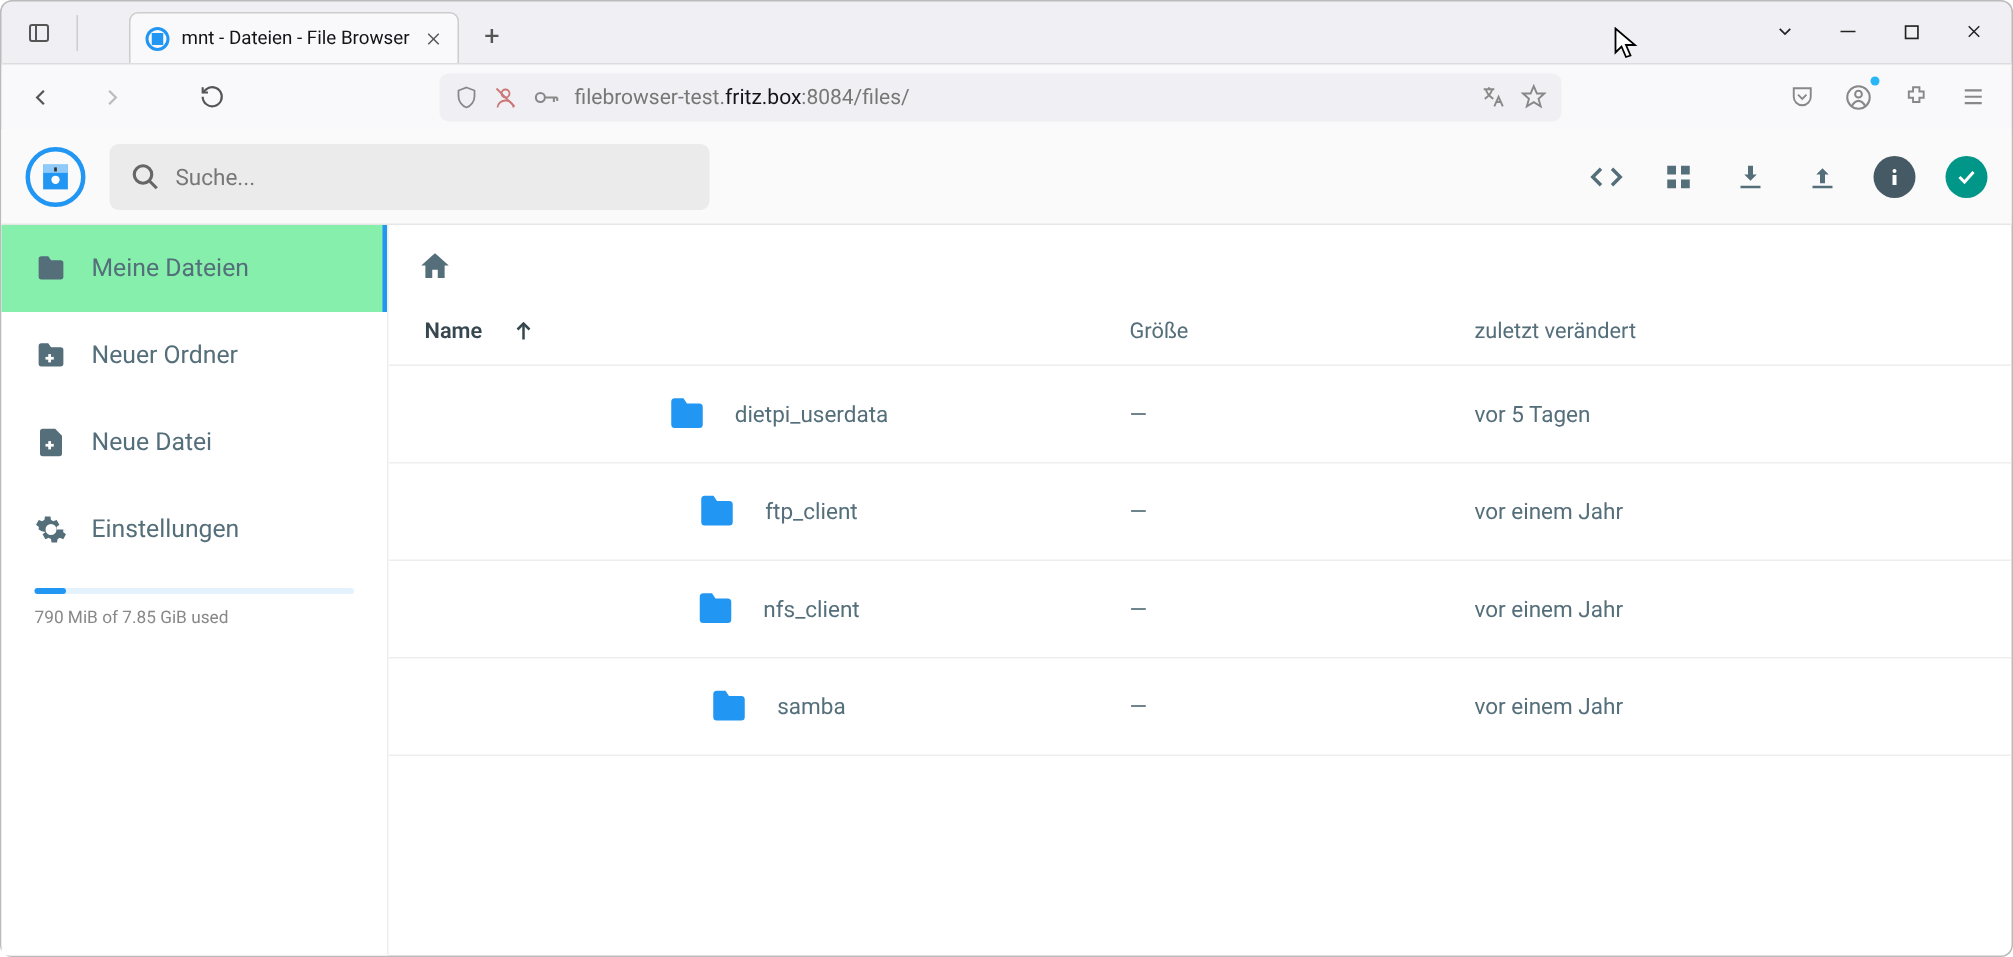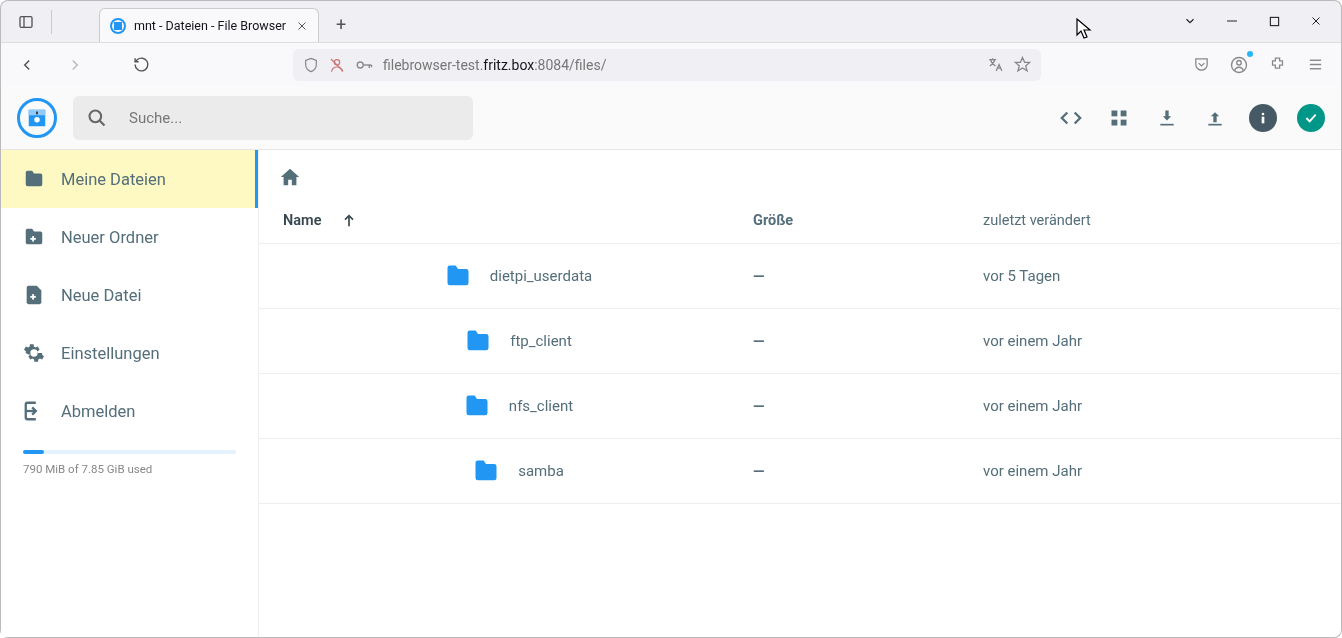--- a/index.html
+++ b/index.html
@@ -2,60 +2,60 @@
 <html><head>
 <meta charset="utf-8">
 <style>
   * { box-sizing: border-box; margin: 0; padding: 0; }
   html, body { width: 1342px; height: 638px; font-family: -apple-system, BlinkMacSystemFont, "Segoe UI", Roboto, Arial, sans-serif; background: #fff; overflow: hidden; }
   
   
   .browser-chrome { height: 86px; background: #f0f0f4; border-bottom: 1px solid #ccc; border-radius: 8px 8px 0 0; border: 1px solid #bbb; border-bottom: none; }
   .tab-bar { height: 41px; display: flex; align-items: flex-end; padding-left: 50px; }
   .sidebar-toggle { position: absolute; left: 12px; top: 10px; width: 40px; height: 24px; display: flex; align-items:center; justify-content:center; color:#555; border-right: 1px solid #ccc; padding-right:12px;}
-  .tab { background: #f9f9fb; border: 1px solid #ccc; border-bottom: none; border-radius: 6px 6px 0 0; height: 34px; min-width: 220px; display: flex; align-items: center; padding: 0 10px; margin-left: 48px; gap: 8px; font-size: 12.5px; color: #15141a; }
+  .tab { background: #f9f9fb; border: 1px solid #ccc; border-bottom: none; border-radius: 6px 6px 0 0; height: 34px; min-width: 220px; display: flex; align-items: center; padding: 0 10px; margin-left: 35px; gap: 8px; font-size: 12.5px; color: #15141a; }
   .tab .favicon { width: 16px; height: 16px; border-radius: 50%; border: 2px solid #2196f3; display:flex; align-items:center; justify-content:center;}
   .tab .close { margin-left: auto; color: #555; }
   .newtab { width: 32px; height: 32px; display:flex; align-items:center; justify-content:center; color:#555; margin-left:6px; margin-bottom:2px; font-size:18px;}
   .chrome-right { position:absolute; right:6px; top:6px; display:flex; gap:2px;}
   .chrome-btn { width:40px; height:30px; display:flex; align-items:center; justify-content:center; color:#222;}
   
   .addr-bar { height: 44px; background:#f9f9fb; display:flex; align-items:center; padding: 0 10px; gap:16px; border-top:1px solid #ddd;}
   .nav-btn { width:32px; height:32px; display:flex; align-items:center; justify-content:center; color:#555; border-radius:4px;}
   .nav-btn.disabled { color:#bbb; }
   .url-box { flex:1; height:32px; background:#f0f0f4; border-radius:6px; display:flex; align-items:center; padding:0 10px; margin: 0 120px 0 120px; gap:10px; color:#555; font-size:14px;}
   .url-text { flex:1; color:#777; }
   .url-text .host { color:#15141a; }
   .addr-right { display:flex; gap:6px; margin-left:8px;}
   
   
   .app { display:flex; height: calc(638px - 86px); border:1px solid #bbb; border-top:none; border-radius:0 0 8px 8px;}
   .app-header { position:absolute; top:86px; left:1px; right:1px; height:64px; background:#fafafa; border-bottom:1px solid #e6e6e6; display:flex; align-items:center; padding:0 16px; z-index:3;}
   .logo { width:40px; height:40px; border:3px solid #2196f3; border-radius:50%; display:flex; align-items:center; justify-content:center; margin-right:16px;}
-  .search { flex:0 0 400px; height:44px; background:#ebebeb; border-radius:6px; display:flex; align-items:center; padding:0 14px; gap:22px; color:#777; font-size:15px;}
+  .search { flex:0 0 400px; height:44px; background:#ebebeb; border-radius:6px; display:flex; align-items:center; padding:0 14px; gap:10px; color:#777; font-size:15px;}
   .header-actions { margin-left:auto; display:flex; gap:20px; align-items:center;}
   .hicon { color:#546e7a; display:flex; align-items:center; justify-content:center; width:28px; height:28px;}
   .hicon.circle { background:#455a64; color:#fff; border-radius:50%;}
   .hicon.teal { background:#009688; color:#fff; border-radius:50%;}
   
   .sidebar { width:258px; background:#fff; padding-top:64px; border-right:1px solid #eee;}
   .side-item { display:flex; align-items:center; gap:16px; padding:18px 22px; color:#546e7a; font-size:16.5px; cursor:pointer;}
-  .side-item.active { background:#fef9c3; border-right:3px solid #2196f3;}
+  .side-item.active { background:#86efac; border-right:3px solid #2196f3;}
   .side-icon { width:22px; height:22px; color:#546e7a;}
   .storage { padding: 10px 22px 6px;}
   .bar { width:100%; height:4px; background:#e3f2fd; border-radius:2px; margin-bottom:8px;}
   .bar-fill { width:10%; height:100%; background:#2196f3; border-radius:2px;}
   .storage-text { font-size:11.5px; color:#888;}
   .footer { padding: 24px 22px; font-size:11.5px; color:#888; line-height:1.5;}
   
   .main { flex:1; padding-top:64px; overflow:auto;}
   .crumbs { padding:16px 20px 10px;}
   .list-header { display:flex; padding:14px 24px; color:#546e7a; font-size:14.5px; border-bottom:1px solid #eee;}
   .col-name { flex:0 0 470px; display:flex; align-items:center; gap:20px; font-weight:600; color:#37474f;}
-  .col-size { flex:0 0 230px;font-weight:bold; }
+  .col-size { flex:0 0 230px; }
   .col-mod { flex:1; }
   .row { display:flex; align-items:center; padding:18px 24px; border-bottom:1px solid #eee; font-size:15px; color:#546e7a;}
   .row .fname { flex:0 0 470px; display:flex; align-items:center; gap:18px;justify-content:center;}
   .folder-ic { color:#2196f3; }
   
   svg { display:block; }
   .cursor { position:absolute; left:1076px; top:18px; z-index:99; pointer-events:none;}
 </style>
 </head>
 <body>
@@ -270,28 +270,20 @@
           <rect x="8" y="13" width="6" height="2" fill="#fff"></rect>
         </svg>
       <span>Neue Datei</span>
     </div>
     <div class="side-item">
       <svg class="side-icon" viewBox="0 0 24 24" fill="currentColor">
           <path d="M12 8a4 4 0 1 0 0 8 4 4 0 0 0 0-8zm9 4a9 9 0 0 1-.2 1.9l2.1 1.6-2 3.5-2.5-1a7 7 0 0 1-1.6.9l-.4 2.6h-4l-.4-2.6a7 7 0 0 1-1.6-.9l-2.5 1-2-3.5 2.1-1.6A9 9 0 0 1 3 12c0-.6.1-1.3.2-1.9L1.1 8.5l2-3.5 2.5 1c.5-.4 1-.7 1.6-.9L7.6 2.5h4l.4 2.6c.6.2 1.1.5 1.6.9l2.5-1 2 3.5-2.1 1.6c.1.6.2 1.3.2 1.9z"></path>
         </svg>
       <span>Einstellungen</span>
     </div>
-    <div class="side-item">
-      <svg class="side-icon" viewBox="0 0 24 24" fill="none" stroke="currentColor" stroke-width="2.5">
-          <path d="M14 3H5a2 2 0 0 0-2 2v14a2 2 0 0 0 2 2h9"></path>
-          <polyline points="10 8 14 12 10 16"></polyline>
-          <line x1="14" y1="12" x2="3" y2="12"></line>
-        </svg>
-      <span>Abmelden</span>
-    </div>
     <div class="storage">
       <div class="bar">
           <div class="bar-fill"></div>
         </div>
       <div class="storage-text">790 MiB of 7.85 GiB used</div>
     </div>
   </div>
 
   <div class="main">
     <div class="crumbs">

